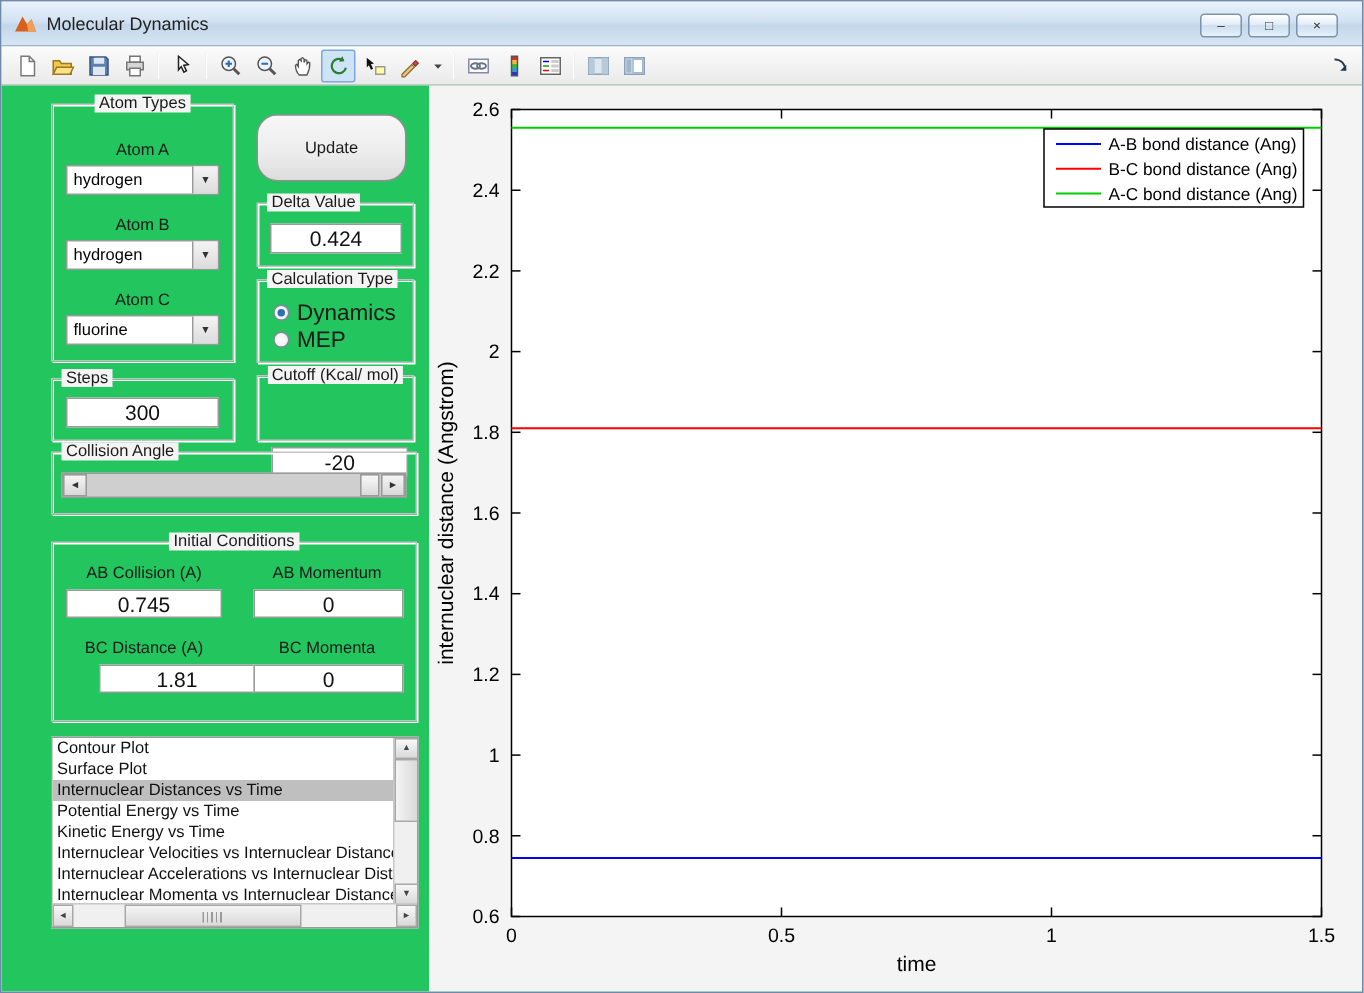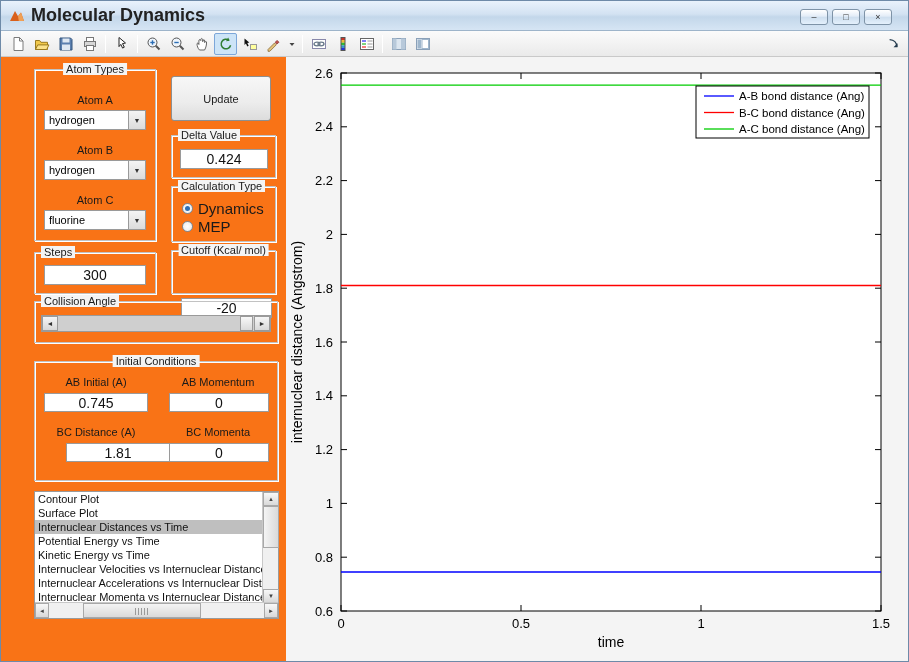--- a/index.html
+++ b/index.html
@@ -5,57 +5,57 @@
   * { margin:0; padding:0; box-sizing:border-box; }
   html,body { background:#9a9a9a; }
   body { font-family:"Liberation Sans","DejaVu Sans",sans-serif; }
   .window { position:relative; width:909px; height:662px; border:1px solid #6e8aa8; background:#f4f4f4; overflow:hidden; }
 
   
   .titlebar { position:absolute; left:0; top:0; right:0; height:30px;
     background:linear-gradient(#e9f2fc,#d3e2f2 45%,#c3d7ea 55%,#d6e5f4);
     border-bottom:1px solid #9db4ca; display:flex; align-items:center; padding-left:8px; }
   .app-icon { width:16px; height:16px; margin-right:6px; flex:0 0 auto; }
-  .title-text { font-size:18px; color:#222;font-weight:bold; }
+  .title-text { font-size:12px; color:#222; }
   .win-btns { position:absolute; right:16px; top:8px; display:flex; gap:4px; }
   .win-btn { width:28px; height:16px; border:1px solid #7e93a7; border-radius:3px;
     background:linear-gradient(#ffffff,#e2ecf7 45%,#cddeee 50%,#e4f0fc);
     display:flex; align-items:center; justify-content:center; font-size:9px; line-height:9px; color:#333; cursor:default; }
 
   
   .toolbar { position:absolute; left:0; top:30px; right:0; height:26px;
     background:linear-gradient(#fbfbfb,#eaeaea); border-bottom:1px solid #c9c9c9;
     display:flex; align-items:center; padding-left:5px; gap:1px; }
   .tb-btn { width:23px; height:22px; display:flex; align-items:center; justify-content:center;
     border:1px solid transparent; border-radius:2px; }
   .tb-btn.narrow { width:12px; }
   .tb-selected { background:#cde4f7; border-color:#7da7d9; }
   .tb-sep { width:1px; height:18px; background:#c3c3c3; border-right:1px solid #ffffff; margin:0 3px; }
   .dock-btn { position:absolute; right:5px; top:4px; width:18px; height:18px;
     display:flex; align-items:center; justify-content:center; }
 
   
-  .client { position:absolute; left:0; top:56px; right:0; bottom:0; background:#f97316; }
+  .client { position:absolute; left:0; top:56px; right:0; bottom:0; background:#22c55e; }
 
   .panel { position:absolute; border:1px solid #c2c2c2; box-shadow:inset 1px 1px 0 #ffffff, 1px 1px 0 #ffffff; }
   .panel-title { position:absolute; top:-7px; left:6px; background:#f4f4f4; padding:0 3px;
     font-size:11px; color:#1a1a1a; white-space:nowrap; }
   .panel-title.center { left:50%; transform:translateX(-50%); }
 
   .ctl-label { position:absolute; width:100%; text-align:center; font-size:11px; color:#1a1a1a; }
   .col-label { position:absolute; text-align:center; font-size:11px; color:#1a1a1a; }
 
   .dropdown { position:absolute; left:9px; width:102px; height:20px; background:#fff;
     border:1px solid #9a9a9a; display:flex; align-items:center; }
   .dd-value { flex:1; font-size:11px; padding-left:4px; overflow:hidden; white-space:nowrap; }
   .dd-btn { width:17px; height:100%; border-left:1px solid #9a9a9a;
     background:linear-gradient(#f4f4f4,#dcdcdc); font-size:7px; color:#333;
     display:flex; align-items:center; justify-content:center; }
 
-  .push-btn { position:absolute; border:1px solid #8e8f8f; border-radius:3px;
+  .push-btn { position:absolute; border:1px solid #8e8f8f; border-radius:14px;
     background:linear-gradient(#f7f7f7,#ececec 60%,#dcdcdc); font-size:11px; color:#1a1a1a;
     display:flex; align-items:center; justify-content:center; }
 
   .edit-field { position:absolute; height:20px; border:1px solid #9a9a9a; background:#fff;
     font-size:14px; text-align:center; font-family:"Liberation Sans","DejaVu Sans",sans-serif; color:#111; }
 
   .radio-row { position:absolute; left:10px; display:flex; align-items:center; gap:5px; }
   .radio-circle { width:11px; height:11px; border:1px solid #7a8a9a; border-radius:50%;
     background:radial-gradient(#ffffff,#e8e8e8); display:flex; align-items:center; justify-content:center; }
   .radio-dot { width:5px; height:5px; border-radius:50%; background:#2f6fb4; }
@@ -308,21 +308,21 @@
       <span class="panel-title">Collision Angle</span>
       <div class="slider" style="left:6px;top:13px;width:230px;height:17px">
         <div class="slider-btn" style="left:0">◄</div>
         <div class="slider-thumb" style="left:198px"></div>
         <div class="slider-btn" style="right:0">►</div>
       </div>
     </div>
 
     <div class="panel" style="left:33px;top:304px;width:244px;height:120px">
       <span class="panel-title center">Initial Conditions</span>
-      <div class="col-label" style="left:5px;top:14px;width:112px">AB Initial (A)</div>
+      <div class="col-label" style="left:5px;top:14px;width:112px">AB Collision (A)</div>
       <div class="col-label" style="left:128px;top:14px;width:110px">AB Momentum</div>
       <input class="edit-field" style="left: 9px; top: 31px; width: 104px; height: 19px;" value="0.745">
       <input class="edit-field" style="left: 134px; top: 31px; width: 100px; height: 19px;" value="0">
       <div class="col-label" style="left:5px;top:64px;width:112px">BC Distance (A)</div>
       <div class="col-label" style="left:128px;top:64px;width:110px">BC Momenta</div>
       <input class="edit-field" style="left: 9px; top: 81px; width: 104px; height: 19px; margin-left: 22px;" value="1.81">
       <input class="edit-field" style="left: 134px; top: 81px; width: 100px; height: 19px;" value="0">
     </div>
 
     <div class="listbox">

